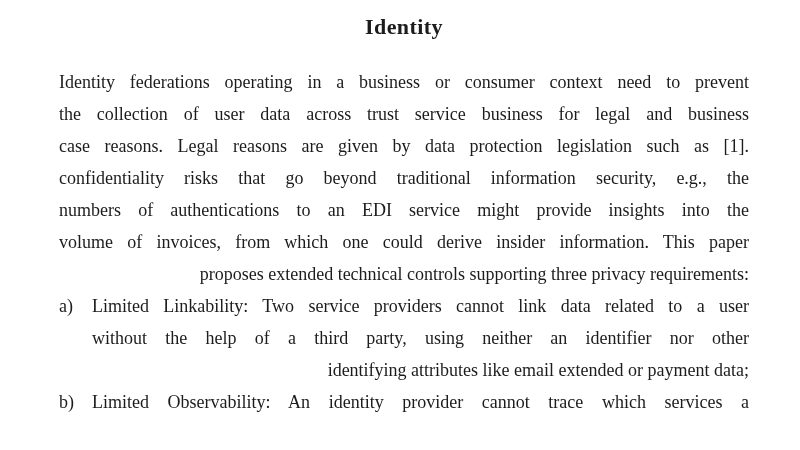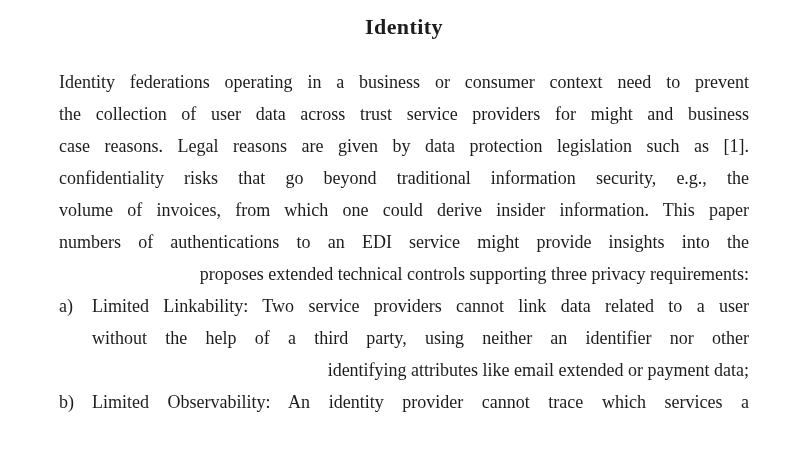--- a/index.html
+++ b/index.html
@@ -62,25 +62,25 @@
 <body>
 
 <div class="page">
 
   <h1 class="heading">Identity</h1>
 
   <div class="body-text">
 
     <div class="paragraph">
       <div class="line just">Identity federations operating in a business or consumer context need to prevent</div>
-      <div class="line just">the collection of user data across trust service providers for might and business</div>
+      <div class="line just">the collection of user data across trust service business for legal and business</div>
       <div class="line just">case reasons. Legal reasons are given by data protection legislation such as [1].</div>
       <div class="line just">confidentiality risks that go beyond traditional information security, e.g., the</div>
+      <div class="line just">numbers of authentications to an EDI service might provide insights into the</div>
       <div class="line just">volume of invoices, from which one could derive insider information. This paper</div>
-      <div class="line just">numbers of authentications to an EDI service might provide insights into the</div>
       <div class="line">proposes extended technical controls supporting three privacy requirements:</div>
     </div>
 
     <div class="list">
 
       <div class="item">
         <span class="marker">a)</span>
         <div class="item-lines">
           <div class="line just">Limited Linkability: Two service providers cannot link data related to a user</div>
           <div class="line just">without the help of a third party, using neither an identifier nor other</div>

